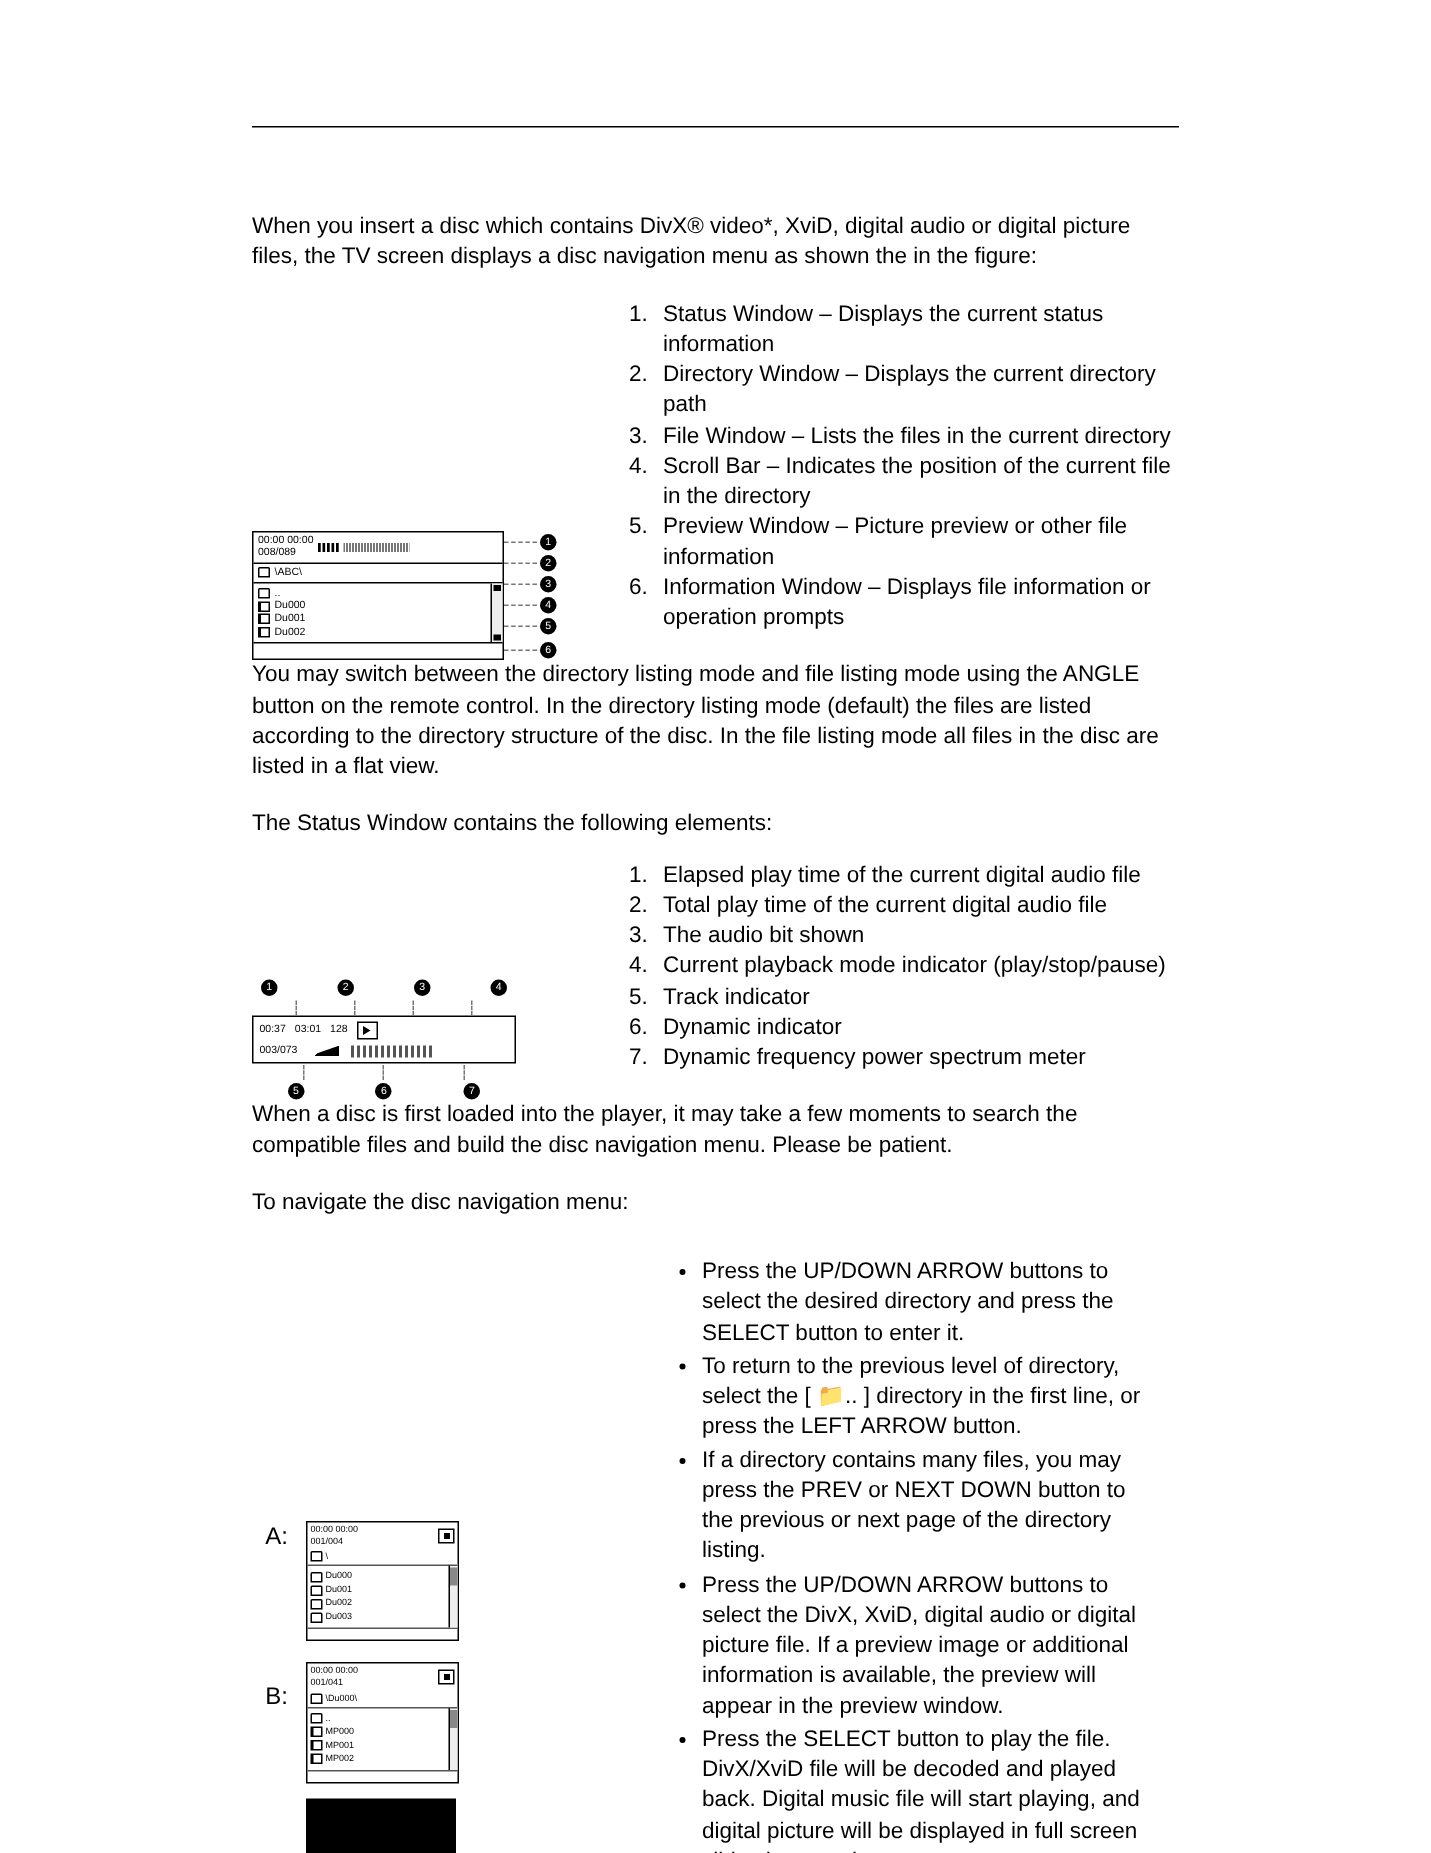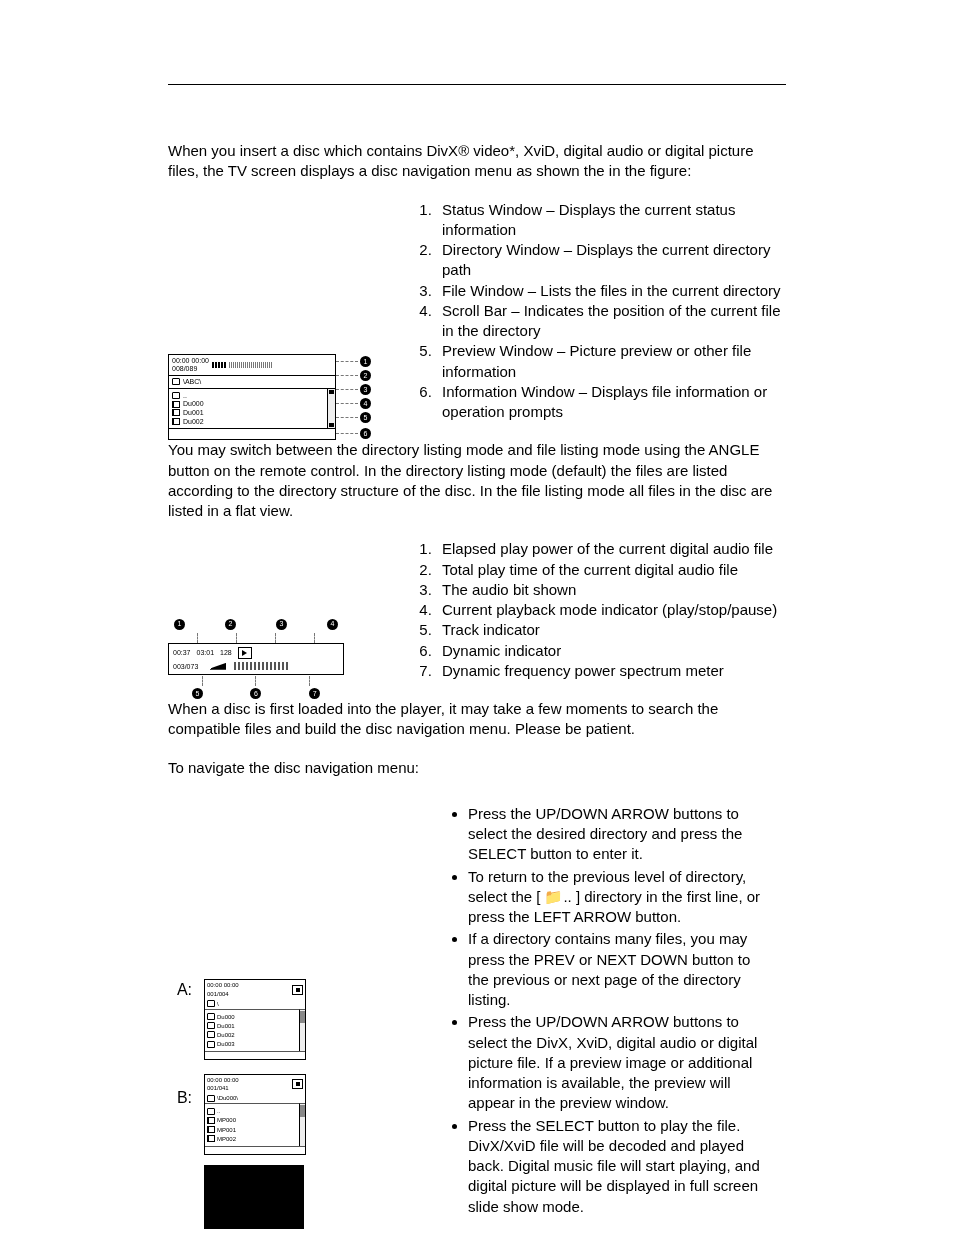--- a/index.html
+++ b/index.html
@@ -145,20 +145,21 @@
         <li>File Window – Lists the files in the current directory</li>
         <li>Scroll Bar – Indicates the position of the current file in the directory</li>
         <li>Preview Window – Picture preview or other file information</li>
         <li>Information Window – Displays file information or operation prompts</li>
       </ol>
     </div>
   </div>
 
   <p>You may switch between the directory listing mode and file listing mode using the ANGLE button on the remote control.  In the directory listing mode (default) the files are listed according to the directory structure of the disc.  In the file listing mode all files in the disc are listed in a flat view.</p>
 
+  <p class="nowrap-blk">The Status Window contains the following elements:</p>
 
   <div class="row">
     <div class="left">
       <div class="sw-wrap">
         <div class="sw-top">
           <span class="sw-ball">1</span>
           <span class="sw-ball">2</span>
           <span class="sw-ball">3</span>
           <span class="sw-ball">4</span>
         </div>
@@ -188,21 +189,21 @@
           </div>
         <div class="sw-botrow">
           <span class="sw-ball">5</span>
           <span class="sw-ball">6</span>
           <span class="sw-ball">7</span>
         </div>
       </div>
     </div>
     <div class="right">
       <ol class="num">
-        <li>Elapsed play power of the current digital audio file</li>
+        <li>Elapsed play time of the current digital audio file</li>
         <li>Total play time of the current digital audio file</li>
         <li>The audio bit shown</li>
         <li>Current playback mode indicator (play/stop/pause)</li>
         <li>Track indicator</li>
         <li>Dynamic indicator</li>
         <li>Dynamic frequency power spectrum meter</li>
       </ol>
     </div>
   </div>
 

